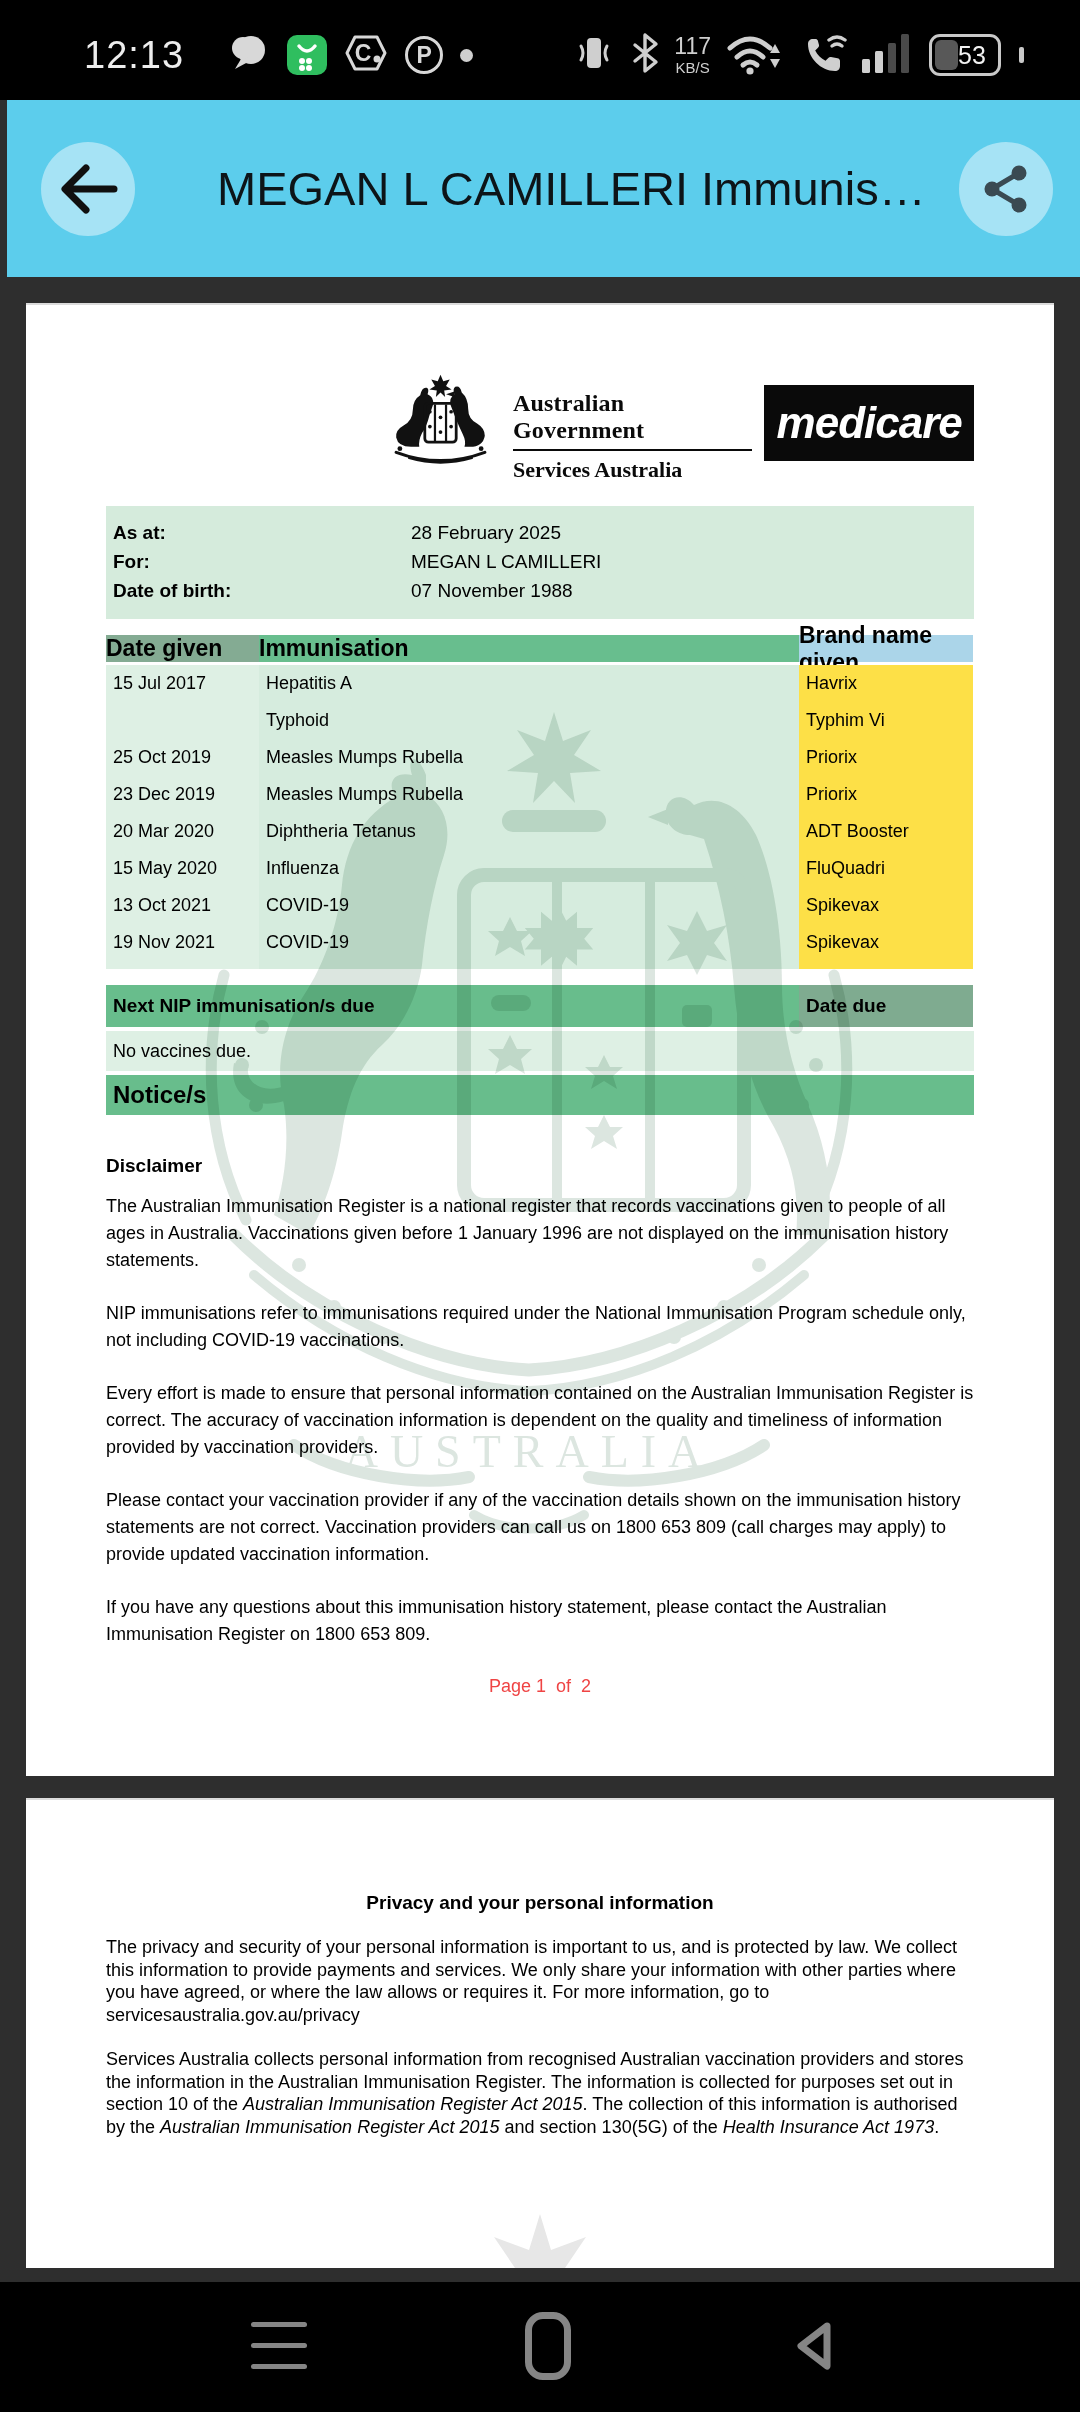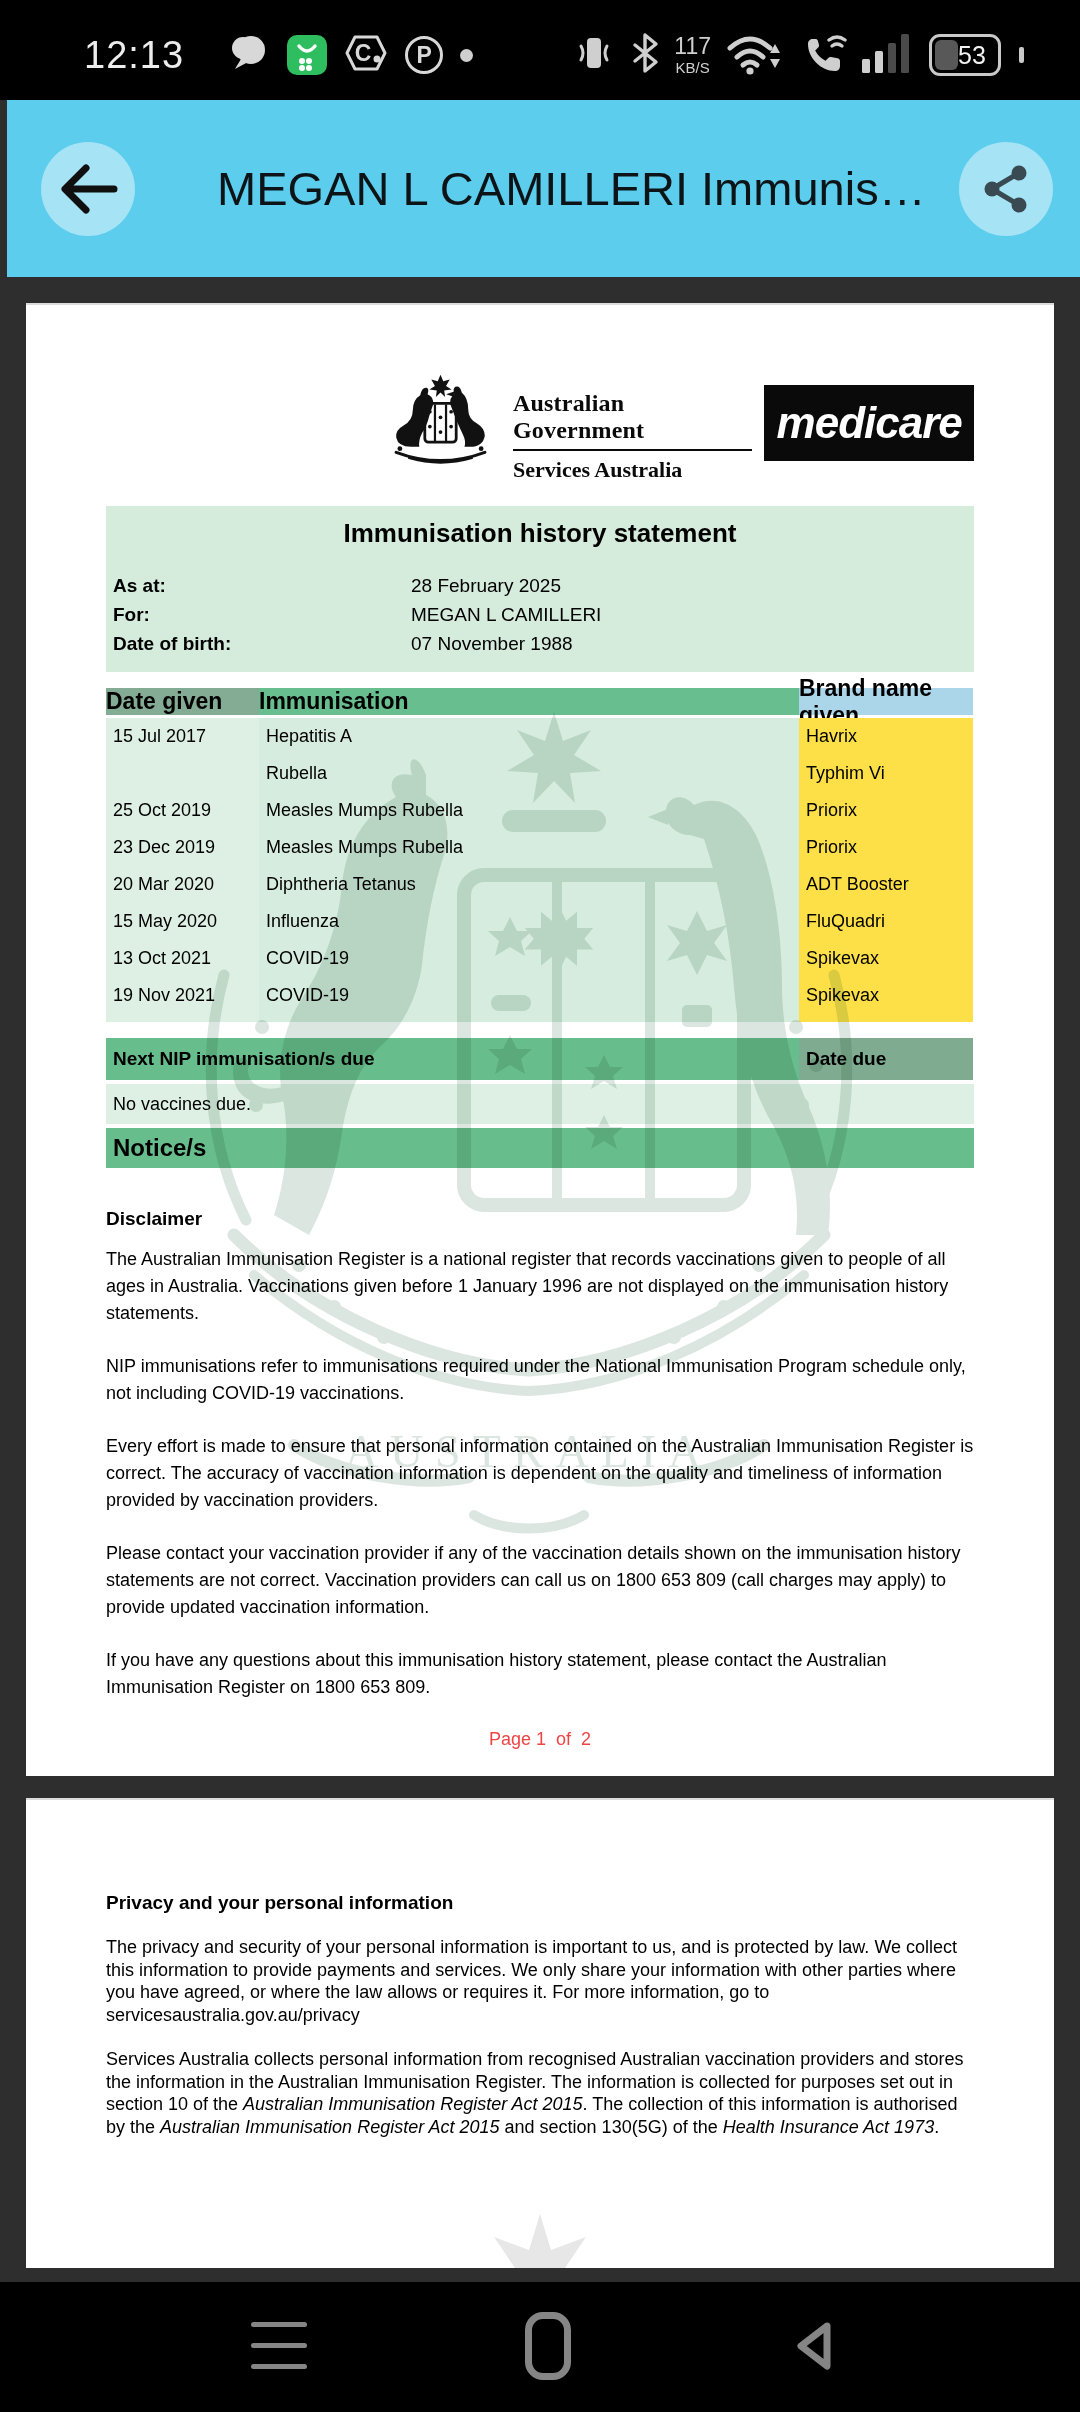--- a/index.html
+++ b/index.html
@@ -74,21 +74,21 @@
   .nip-status{margin-top:4px;height:40px;background:#def0e4;display:flex;align-items:center;padding-left:7px;font-size:18px;color:#000;}
   .nip-notice{margin-top:4px;height:40px;background:#68bd8c;display:flex;align-items:center;padding-left:7px;font-size:24px;font-weight:700;color:#000;}
 
   
   .disc-head{margin-top:40px;font-size:19px;font-weight:700;color:#000;}
   .para{margin-top:16px;margin-bottom:26px;font-size:18px;line-height:27px;color:#000;}
   .para + .para{margin-top:0;}
   .page-ind{margin-top:28px;text-align:center;font-size:18px;color:#ef4444;white-space:pre;}
 
   
-  .priv-head{margin-top:92px;font-size:19px;font-weight:700;color:#000;}
+  .priv-head{margin-top:92px;font-size:19px;font-weight:700;color:#000;text-align:center;}
   .priv-para{margin-top:22px;font-size:18px;line-height:22.5px;color:#000;}
   .it{font-style:italic;}
   .star-clip{position:absolute;left:50%;transform:translateX(-50%);bottom:-62px;}
 
   
   .watermark{position:absolute;left:108px;top:370px;width:790px;height:900px;
              opacity:.4;mix-blend-mode:multiply;pointer-events:none;z-index:5;}
 
   
   .navbar{position:absolute;left:0;top:2282px;width:1080px;height:130px;background:#000;}
@@ -231,21 +231,20 @@
           </span>
           <div class="gov-text">
             <div class="l1">Australian Government</div>
             <div class="rule"></div>
             <div class="l2">Services Australia</div>
           </div>
           <div class="medicare">medicare</div>
         </div>
 
         <div class="info-box">
-          <div class="info-title">Immunisation history statement</div>
           <div class="info-row">
             <span class="lbl">As at:</span><span>28 February 2025</span>
           </div>
           <div class="info-row">
             <span class="lbl">For:</span><span>MEGAN L CAMILLERI</span>
           </div>
           <div class="info-row">
             <span class="lbl">Date of birth:</span><span>07 November 1988</span>
           </div>
         </div>
@@ -253,21 +252,21 @@
         <div class="htable">
           <div class="th th1">Date given</div>
           <div class="th th2">Immunisation</div>
           <div class="th th3">Brand name given</div>
 
           <div class="td c1">15 Jul 2017</div>
           <div class="td c2">Hepatitis A</div>
           <div class="td c3">Havrix</div>
 
           <div class="td c1"></div>
-          <div class="td c2">Rubella</div>
+          <div class="td c2">Typhoid</div>
           <div class="td c3">Typhim Vi</div>
 
           <div class="td c1">25 Oct 2019</div>
           <div class="td c2">Measles Mumps Rubella</div>
           <div class="td c3">Priorix</div>
 
           <div class="td c1">23 Dec 2019</div>
           <div class="td c2">Measles Mumps Rubella</div>
           <div class="td c3">Priorix</div>
 

